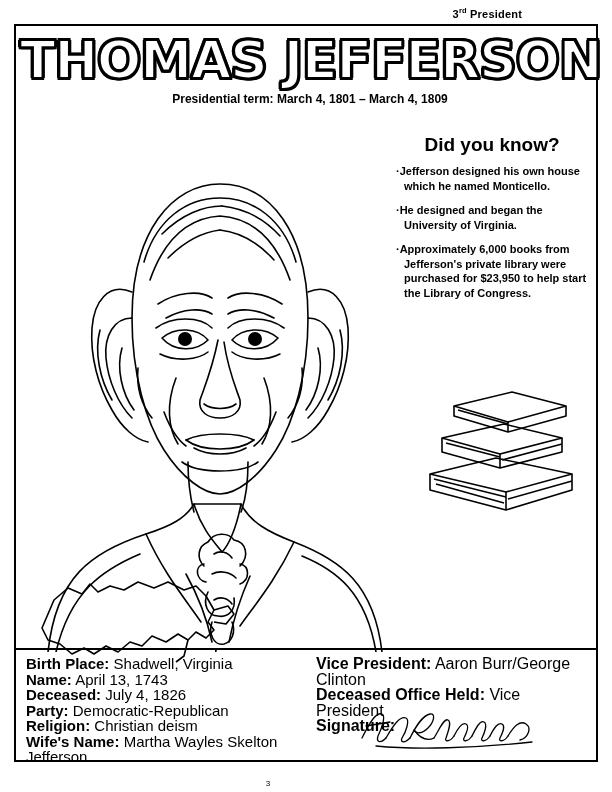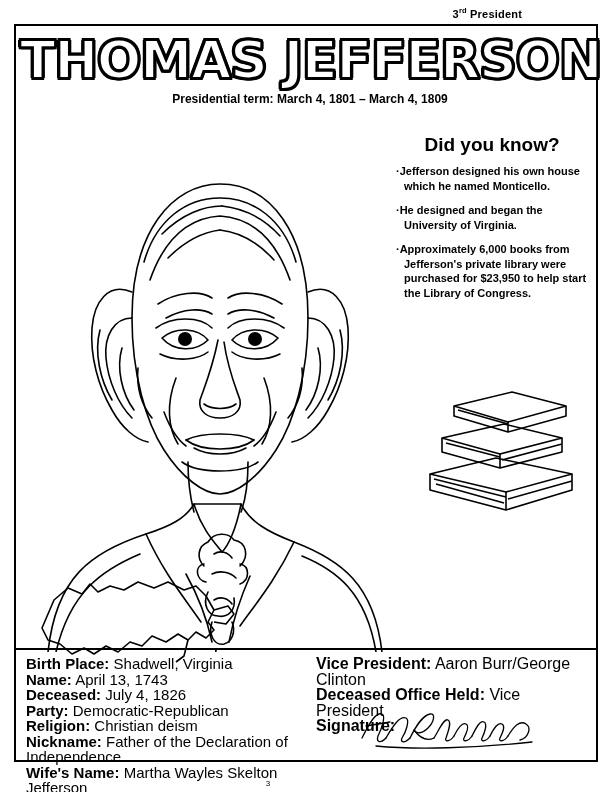--- a/index.html
+++ b/index.html
@@ -330,24 +330,20 @@
           <span class="fact-label">Deceased:</span>
           <span>July 4, 1826</span>
         </div>
         <div>
           <span class="fact-label">Party:</span>
           <span>Democratic-Republican</span>
         </div>
         <div>
           <span class="fact-label">Religion:</span>
           <span>Christian deism</span>
-        </div>
-        <div>
-          <span class="fact-label">Nickname:</span>
-          <span>Father of the Declaration of Independence</span>
         </div>
         <div>
           <span class="fact-label">Wife's Name:</span>
           <span>Martha Wayles Skelton Jefferson</span>
         </div>
       </div>
 
       <div class="facts-right">
         <div>
           <span class="fact-label">Vice President:</span>

